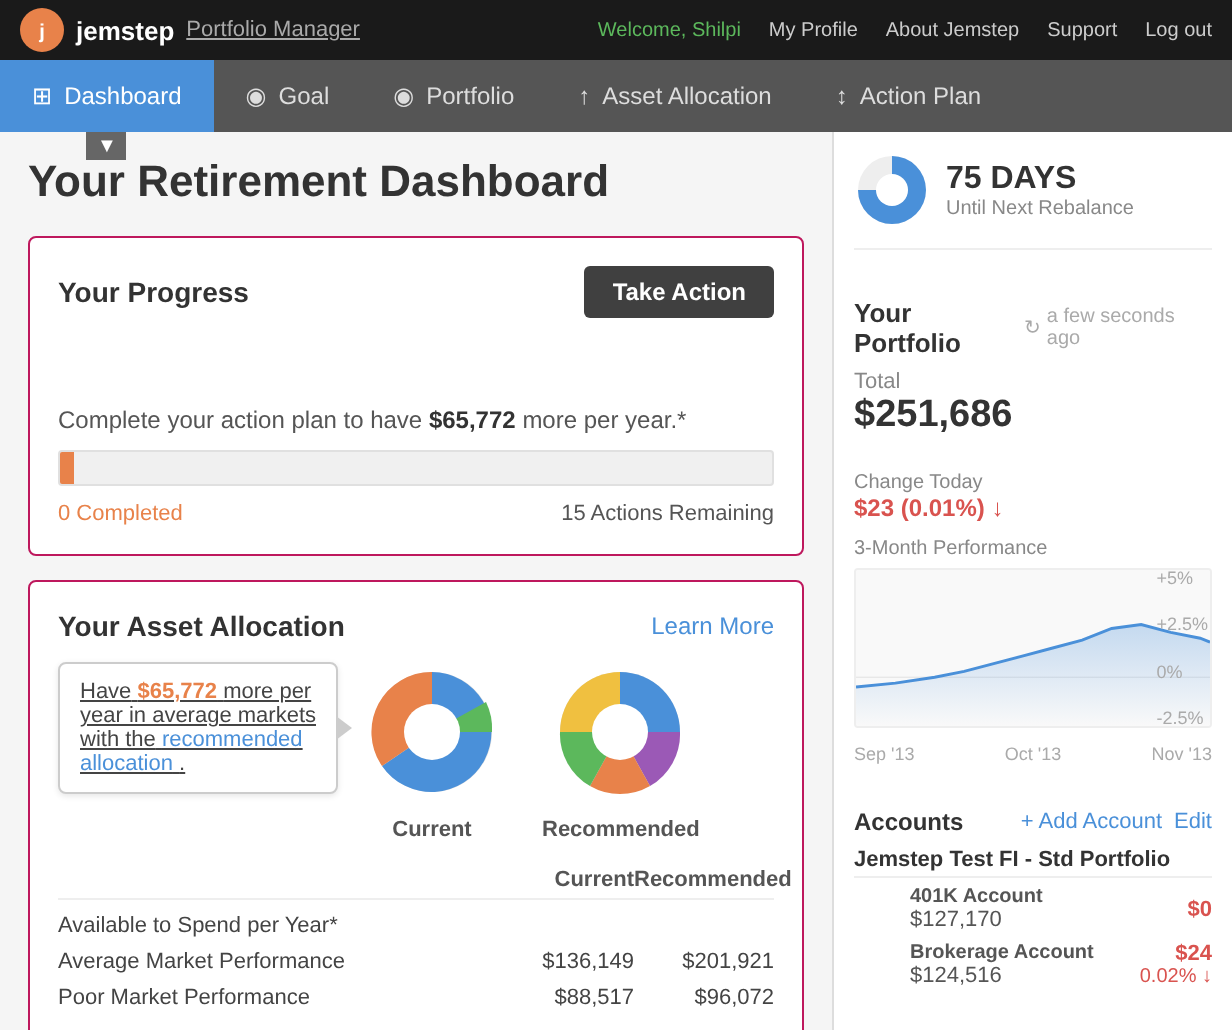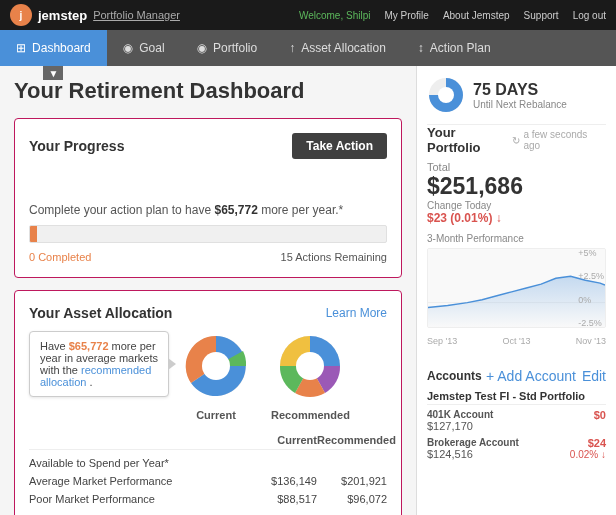--- a/index.html
+++ b/index.html
@@ -35,72 +35,72 @@
     .progress-bar-container { background: #f0f0f0; border: 1px solid #e0e0e0; height: 18px; border-radius: 2px; margin-bottom: 8px; overflow: hidden; }
     .progress-bar-fill { height: 100%; background: #e8824a; width: 2%; }
     .progress-footer { display: flex; justify-content: space-between; font-size: 11px; }
     .completed-text { color: #e8824a; }
     .remaining-text { color: #555; }
 
     
     .asset-header { display: flex; justify-content: space-between; align-items: center; margin-bottom: 10px; }
     .learn-more { color: #4a90d9; font-size: 12px; cursor: pointer; }
     .asset-body { display: flex; gap: 12px; align-items: flex-start; }
-    .tooltip-box { background: #fff; border: 1px solid #ccc; border-radius: 4px; padding: 8px 10px; font-size: 11px; color: #444; max-width: 140px; position: relative; box-shadow: 0 1px 3px rgba(0,0,0,0.1); }
+    .tooltip-box { background: #fff; border: 1px solid #ccc; border-radius: 4px; padding: 8px 10px; font-size: 11px; color: #444; max-width: 140px; position: relative; box-shadow: 0 1px 3px rgba(0,0,0,0.1); text-decoration: underline; }
     .tooltip-box .highlight { color: #e8824a; font-weight: bold; }
     .tooltip-box .link { color: #4a90d9; }
     .tooltip-arrow { position: absolute; right: -8px; top: 50%; transform: translateY(-50%); width: 0; height: 0; border-top: 6px solid transparent; border-bottom: 6px solid transparent; border-left: 8px solid #ccc; }
     .pie-charts { display: flex; gap: 20px; align-items: flex-end; flex: 1; }
     .pie-chart-item { display: flex; flex-direction: column; align-items: center; gap: 4px; }
     .pie-label { font-size: 11px; color: #555; margin-top: 4px; font-weight: bold; }
 
     
     .asset-table { margin-top: 10px; }
     .asset-row { display: flex; justify-content: space-between; font-size: 11px; padding: 3px 0; color: #444; }
     .asset-row .row-label { flex: 1; }
     .asset-row .row-val { width: 70px; text-align: right; }
     .asset-row.header-row { font-weight: bold; color: #555; border-bottom: 1px solid #eee; margin-bottom: 4px; }
     .asset-note { font-size: 10px; color: #888; margin-top: 10px; font-style: italic; }
 
     
     .right-panel { width: 200px; background: #fff; border-left: 1px solid #ddd; padding: 10px; overflow-y: auto; flex-shrink: 0; }
 
     
-    .rebalance-block { display: flex; align-items: center; gap: 8px; margin-bottom: 0; padding-bottom: 10px; border-bottom: 1px solid #eee; }
+    .rebalance-block { display: flex; align-items: center; gap: 8px; margin-bottom: 24px; padding-bottom: 10px; border-bottom: 1px solid #eee; }
     .rebalance-pie { width: 38px; height: 38px; }
     .rebalance-text .days { font-size: 16px; font-weight: bold; color: #333; }
     .rebalance-text .label { font-size: 10px; color: #888; }
 
     
     .portfolio-header { display: flex; justify-content: flex-end; align-items: center; margin-bottom: 6px; }
     .portfolio-title { font-size: 13px; font-weight: bold; color: #333; }
     .refresh-text { font-size: 10px; color: #aaa; display: flex; align-items: center; gap: 3px; }
     .total-label { font-size: 11px; color: #888; }
-    .total-value { font-size: 23px; font-weight: bold; color: #333; margin-bottom: 0; }
+    .total-value { font-size: 19px; font-weight: bold; color: #333; margin-bottom: 17px; }
     .change-label { font-size: 10px; color: #888; }
     .change-value { font-size: 12px; color: #d9534f; font-weight: bold; margin-bottom: 8px; }
     .perf-label { font-size: 10px; color: #888; margin-bottom: 4px; }
 
     
     .chart-area { height: 80px; position: relative; margin-bottom: 8px; }
     .chart-bg { background: #f9f9f9; border: 1px solid #eee; width: 100%; height: 100%; border-radius: 2px; overflow: hidden; }
     .chart-line-svg { width: 100%; height: 100%; }
 
     
     .chart-axis { display: flex; justify-content: space-between; font-size: 9px; color: #aaa; margin-bottom: 10px; }
     .chart-y-labels { position: absolute; right: 2px; top: 0; height: 100%; display: flex; flex-direction: column; justify-content: space-between; font-size: 9px; color: #aaa; }
 
     
     .accounts-header { display: flex; justify-content: space-between; align-items: center; margin-bottom: 6px; margin-top: 22px; }
     .accounts-title { font-size: 12px; font-weight: bold; color: #333; }
-    .accounts-actions { display: flex; gap: 6px; font-size: 14px; }
+    .accounts-actions { display: flex; gap: 6px; font-size: 11px; }
     .add-account { color: #4a90d9; cursor: pointer; }
     .edit-link { color: #4a90d9; cursor: pointer; }
     .account-portfolio { font-size: 11px; font-weight: bold; color: #333; margin-bottom: 4px; padding-bottom: 2px; border-bottom: 1px solid #eee; }
-    .account-row { display: flex; justify-content: space-between; align-items: flex-start; margin-bottom: 5px; }
+    .account-row { display: flex; justify-content: space-between; align-items: center; margin-bottom: 5px; margin-left: 28px; }
     .account-info .account-name { font-size: 10px; color: #555; font-weight: bold; }
     .account-info .account-val { font-size: 11px; color: #555; }
     .account-change { text-align: right; }
     .account-change .change-amt { font-size: 11px; color: #d9534f; font-weight: bold; }
     .account-change .change-pct { font-size: 10px; color: #d9534f; }
 
     
     .need-help { position: absolute; bottom: 0; right: 0; background: #444; color: #fff; padding: 6px 12px; font-size: 12px; display: flex; align-items: center; gap: 6px; cursor: pointer; border-radius: 3px 0 0 0; }
     .need-help .plus { background: #5cb85c; color: #fff; border-radius: 50%; width: 16px; height: 16px; display: flex; align-items: center; justify-content: center; font-size: 12px; font-weight: bold; }
 

